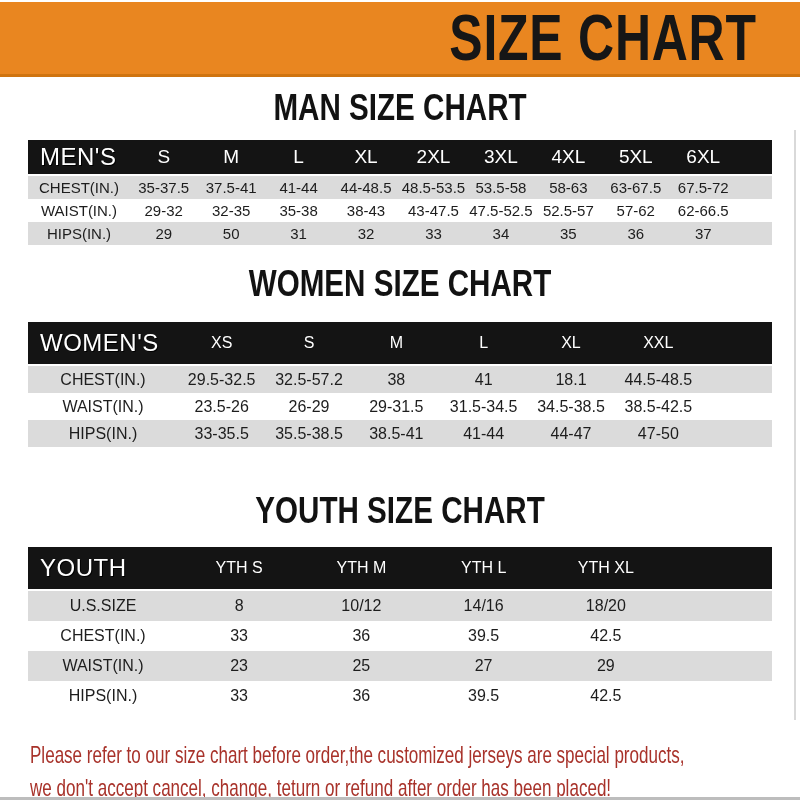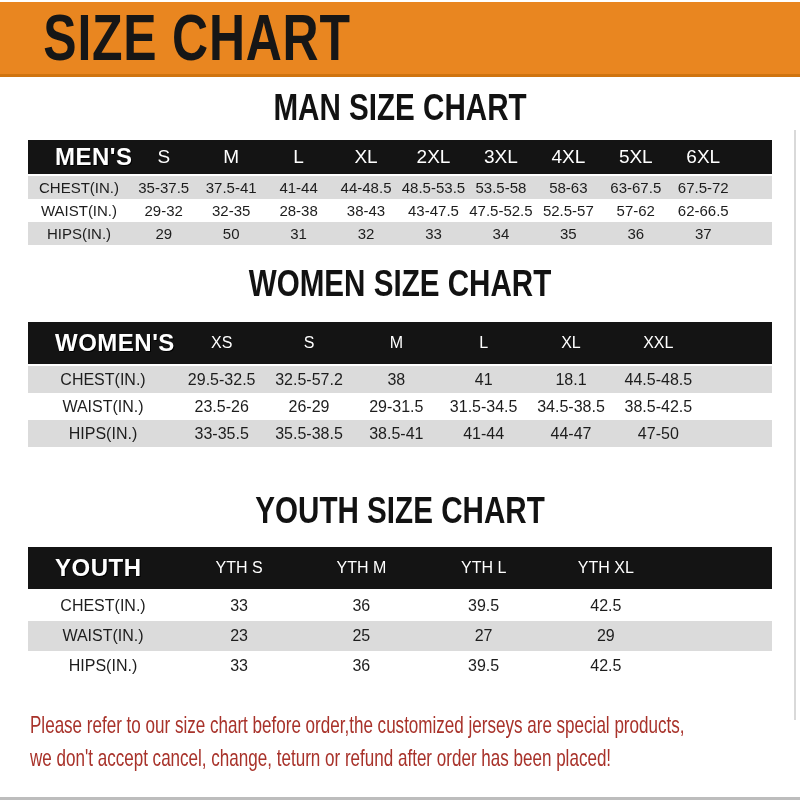--- a/index.html
+++ b/index.html
@@ -12,21 +12,21 @@
   }
 
   
   .banner {
     box-sizing: border-box;
     height: 77px;
     border-top: 2px solid #ffffff;
     border-bottom: 3px solid #a21caf;
     display: flex;
     align-items: center;
-    justify-content: flex-start;
+    justify-content: flex-end;
   }
   .banner-title {
     font-size: 64px;
     font-weight: bold;
     color: #161616;
     line-height: 1;
     white-space: nowrap;
     transform: scaleX(0.78);
     letter-spacing: 1px;
   }
@@ -60,22 +60,22 @@
   thead th {
     background: #141414;
     color: #ffffff;
     font-weight: normal;
     text-align: center;
     white-space: nowrap;
     padding: 0;
   }
   thead th.corner {
     text-align: left;
-    padding-left: 27px;
-    font-weight: bold;
+    padding-left: 12px;
+    font-weight: normal;
     letter-spacing: 0.5px;
     text-shadow: 1px 1px 0 #000;
   }
   .s0 thead th { height: 34px; font-size: 19px; }
   .s0 thead th.corner { font-size: 24px; }
   .s1 thead th, .s2 thead th { height: 42px; font-size: 16px; }
   .s1 thead th.corner, .s2 thead th.corner { font-size: 24px; }
 
   tbody td {
     text-align: center;
@@ -169,21 +169,21 @@
           <td>53.5-58</td>
           <td>58-63</td>
           <td>63-67.5</td>
           <td>67.5-72</td>
           <td></td>
         </tr>
         <tr class="">
           <td>WAIST(IN.)</td>
           <td>29-32</td>
           <td>32-35</td>
-          <td>28-38</td>
+          <td>35-38</td>
           <td>38-43</td>
           <td>43-47.5</td>
           <td>47.5-52.5</td>
           <td>52.5-57</td>
           <td>57-62</td>
           <td>62-66.5</td>
           <td></td>
         </tr>
         <tr class="gray">
           <td>HIPS(IN.)</td>
@@ -271,20 +271,28 @@
         <tr>
           <th class="corner">YOUTH</th>
           <th>YTH S</th>
           <th>YTH M</th>
           <th>YTH L</th>
           <th>YTH XL</th>
           <th></th>
         </tr>
       </thead>
       <tbody>
+        <tr class="gray">
+          <td>U.S.SIZE</td>
+          <td>8</td>
+          <td>10/12</td>
+          <td>14/16</td>
+          <td>18/20</td>
+          <td></td>
+        </tr>
         <tr class="">
           <td>CHEST(IN.)</td>
           <td>33</td>
           <td>36</td>
           <td>39.5</td>
           <td>42.5</td>
           <td></td>
         </tr>
         <tr class="gray">
           <td>WAIST(IN.)</td>

